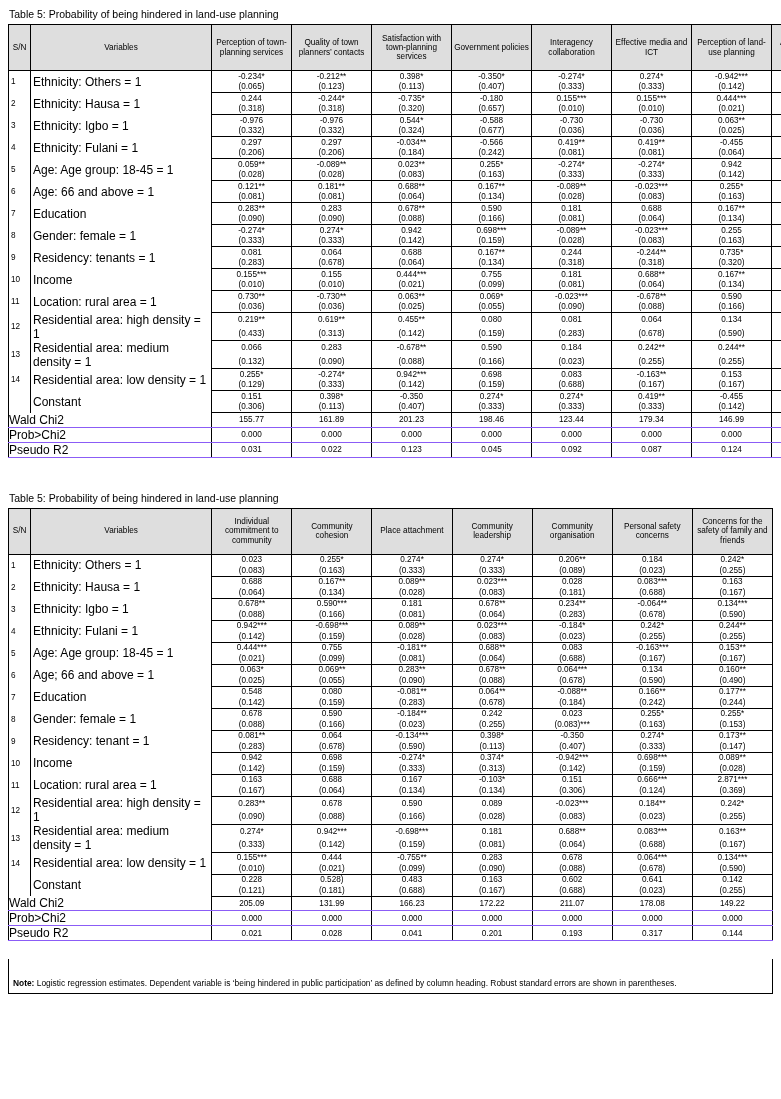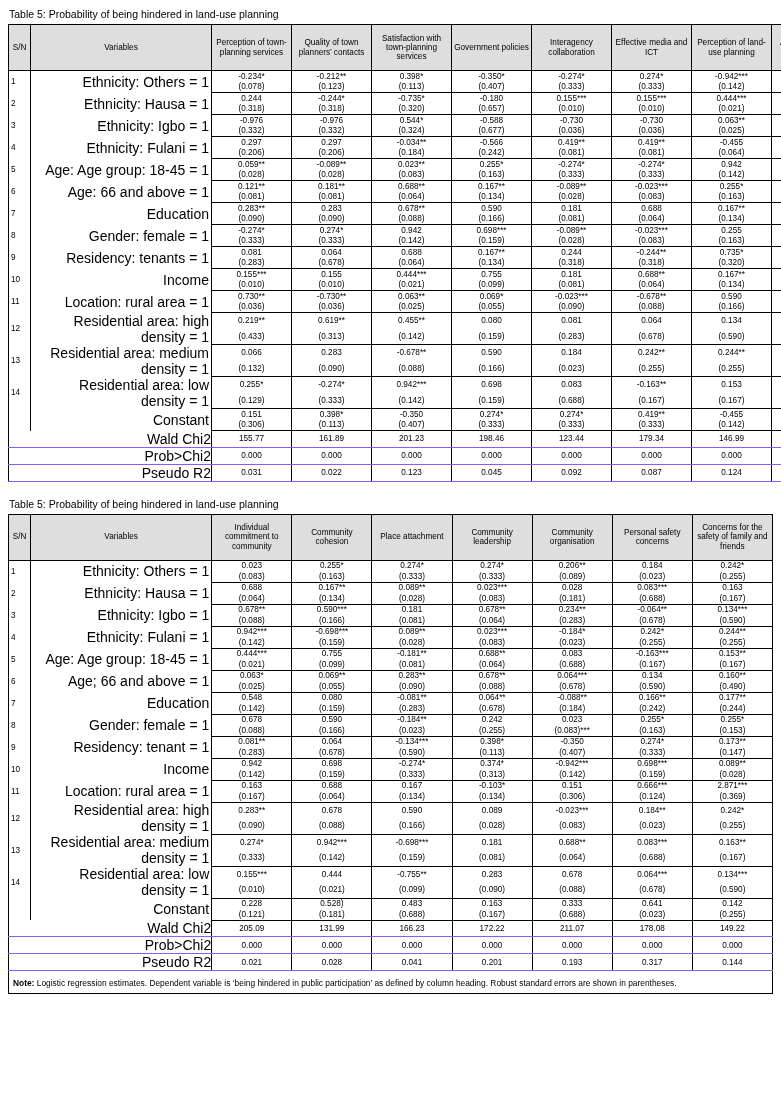--- a/index.html
+++ b/index.html
@@ -45,46 +45,46 @@
   }
   .c-sn { width: 22px; }
   .c-var { width: 181px; }
   .c-num { width: 80px; }
   td.sn {
     text-align: left;
     padding-left: 3px;
     font-size: 8.2px;
   }
   td.varname {
-    text-align: right;
+    text-align: left;
     padding-left: 4px;
-    font-size: 14px;
+    font-size: 12px;
   }
   td.val {
     text-align: center;
     font-size: 8.2px;
   }
   tr.coef td { height: 11px; }
   tr.se td { height: 11px; }
   tr.coef td, tr.se td { padding: 0 2px; }
   tr.rowend td { border-bottom: 1px solid #000; }
   tr.statrow td { height: 12px; border-bottom: 1px solid #8b5cf6; }
   .notes {
     width: 765px;
     border: 1.2px solid #000;
     border-top: none;
     font-size: 8.4px;
     line-height: 1.28;
     padding: 3px 4px 4px 4px;
   }
-  .notes p { margin: 4px 0 4px 0; }
+  .notes p { margin: 16px 0 4px 0; }
   .notes p:last-child { margin-bottom: 0; }
   .notes b { font-weight: bold; }
   .spacer { height: 14px; }
-  .tbl-wrap { margin-bottom: 0px; }
+  .tbl-wrap { margin-bottom: 18px; }
 </style>
 </head>
 <body>
 
 <div id="root">
     <div class="tbl-wrap">
       <div class="table-title">Table 5: Probability of being hindered in land-use planning</div>
       <table class="reg">
         <colgroup>
           <col class="c-sn">
@@ -119,21 +119,21 @@
             <td class="val">-0.234*</td>
             <td class="val">-0.212**</td>
             <td class="val">0.398*</td>
             <td class="val">-0.350*</td>
             <td class="val">-0.274*</td>
             <td class="val">0.274*</td>
             <td class="val">-0.942***</td>
             <td class="val">0.698**</td>
           </tr>
           <tr class="se rowend">
-            <td class="val">(0.078)</td>
+            <td class="val">(0.065)</td>
             <td class="val">(0.123)</td>
             <td class="val">(0.113)</td>
             <td class="val">(0.407)</td>
             <td class="val">(0.333)</td>
             <td class="val">(0.333)</td>
             <td class="val">(0.142)</td>
             <td class="val">(0.159)</td>
           </tr>
           <tr class="coef">
             <td class="sn" rowspan="2">2</td>
@@ -788,21 +788,21 @@
             <td class="val">(0.678)</td>
             <td class="val">(0.590)</td>
           </tr>
           <tr class="coef">
             <td class="sn" rowspan="2"></td>
             <td class="varname" rowspan="2">Constant</td>
             <td class="val">0.228</td>
             <td class="val">0.528)</td>
             <td class="val">0.483</td>
             <td class="val">0.163</td>
-            <td class="val">0.333</td>
+            <td class="val">0.602</td>
             <td class="val">0.641</td>
             <td class="val">0.142</td>
           </tr>
           <tr class="se rowend">
             <td class="val">(0.121)</td>
             <td class="val">(0.181)</td>
             <td class="val">(0.688)</td>
             <td class="val">(0.167)</td>
             <td class="val">(0.688)</td>
             <td class="val">(0.023)</td>

